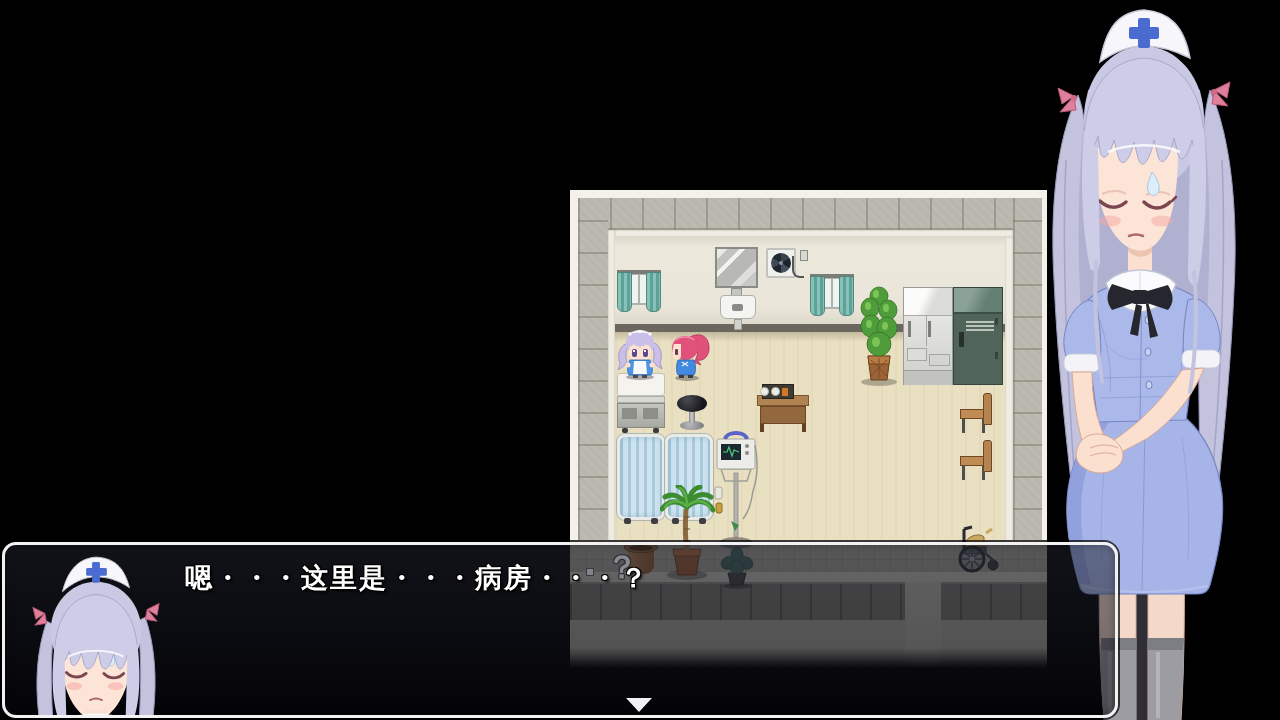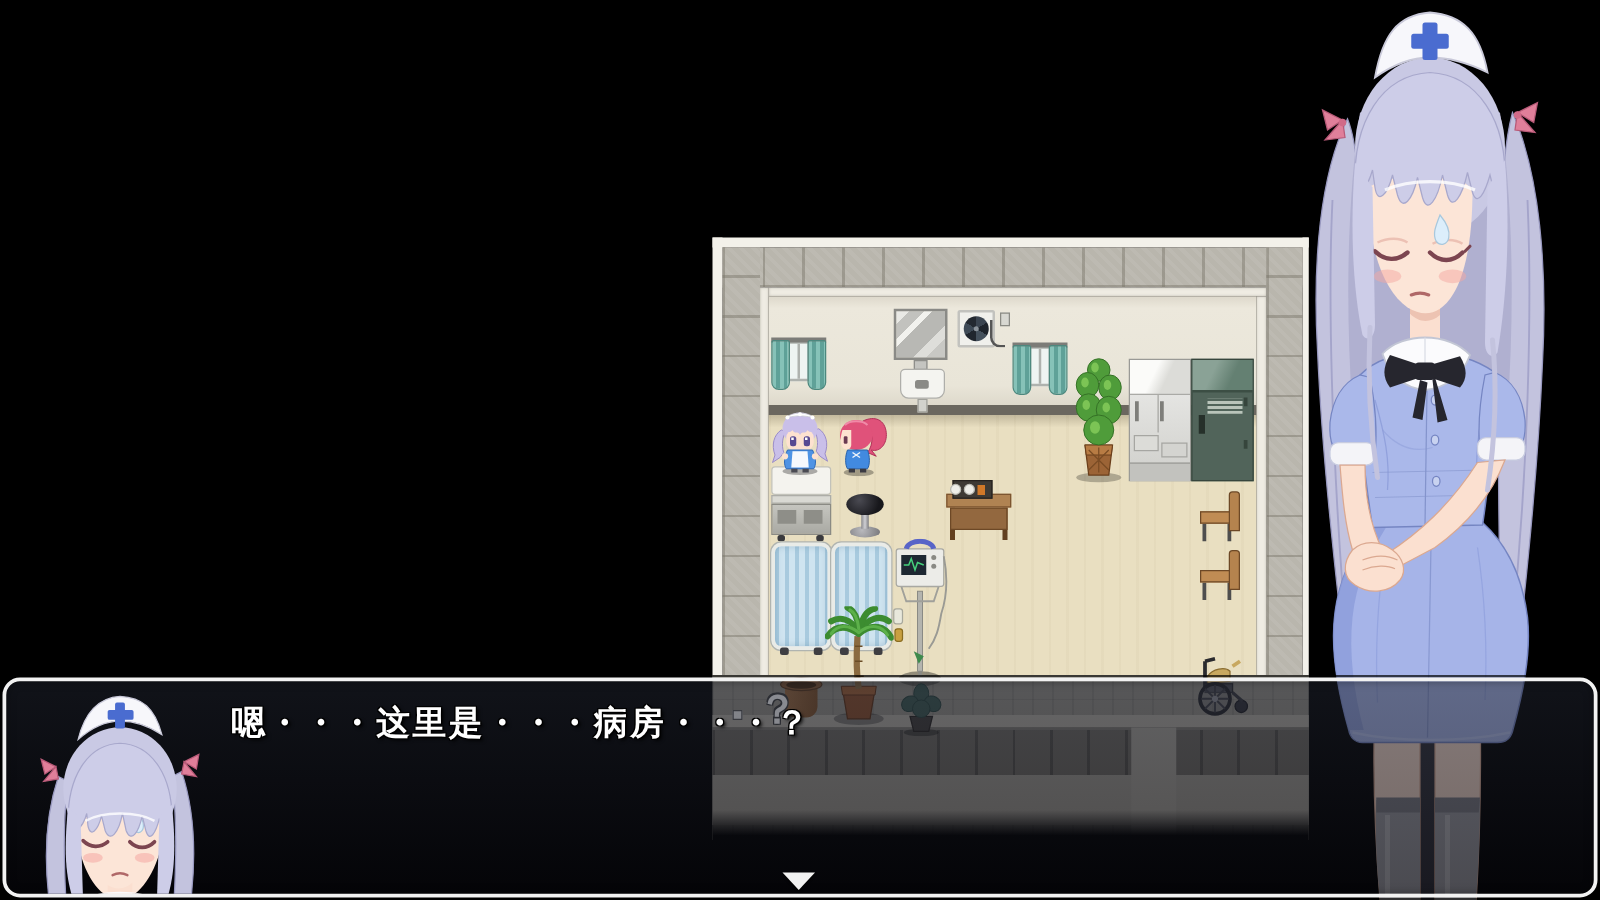--- a/index.html
+++ b/index.html
@@ -107,21 +107,21 @@
   .pot-empty .inner{left:5px;top:3px;width:24px;height:6px;border-radius:50%;background:#46290f;}
   .pot-empty .body{left:4px;top:8px;width:26px;height:24px;background:linear-gradient(90deg,#9c6a3e,#7c4e26);border-radius:0 0 9px 9px;}
   .wdot{left:16px;top:378px;width:8px;height:8px;background:#f2f2f2;border:1px solid #555;}
   .qmark{left:36px;top:356px;color:#fff;font-size:32px;font-weight:bold;
      text-shadow:1px 1px 0 #3a3a3a,-1px 1px 0 #3a3a3a,1px -1px 0 #3a3a3a,-1px -1px 0 #3a3a3a;}
 
   
   .nurse{left:1048px;top:0;width:192px;height:720px;}
 
   
-  .dialog{left:2px;top:542px;width:1276px;height:176px;border:3px solid #f2f2f2;border-radius:14px;
+  .dialog{left:2px;top:542px;width:1116px;height:176px;border:3px solid #f2f2f2;border-radius:14px;
      background:linear-gradient(rgba(32,36,48,.52),rgba(8,8,14,.55));
      box-shadow:0 0 0 2px rgba(0,0,0,.7), inset 0 0 8px rgba(0,0,0,.35);overflow:hidden;font-family:Liberation Serif, serif;}
   .dialog .portrait{left:22px;top:6px;width:138px;height:170px;}
   .dialog .msg{left:180px;top:15px;color:#fff;font-size:27px;font-weight:600;letter-spacing:2px;
      text-shadow:1px 1px 0 #000,-1px 1px 0 #000,1px -1px 0 #000,-1px -1px 0 #000,2px 2px 3px rgba(0,0,0,.9);}
   .cursor{left:621px;top:153px;width:0;height:0;border-left:13px solid transparent;border-right:13px solid transparent;
      border-top:14px solid #f2f2f2;filter:drop-shadow(0 1px 1px #000);}
 </style>
 </head>
 <body>

